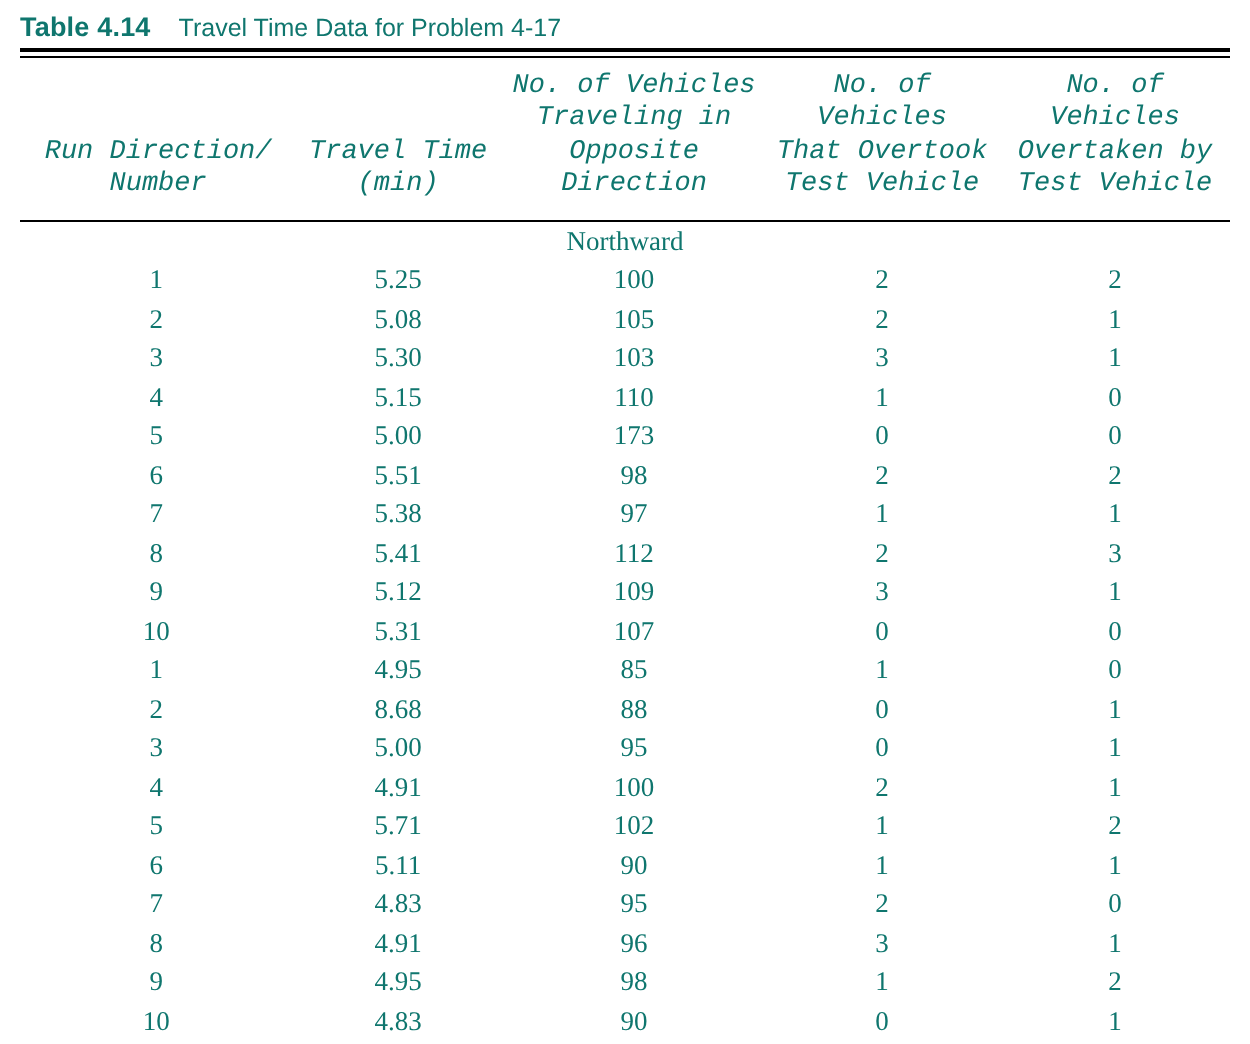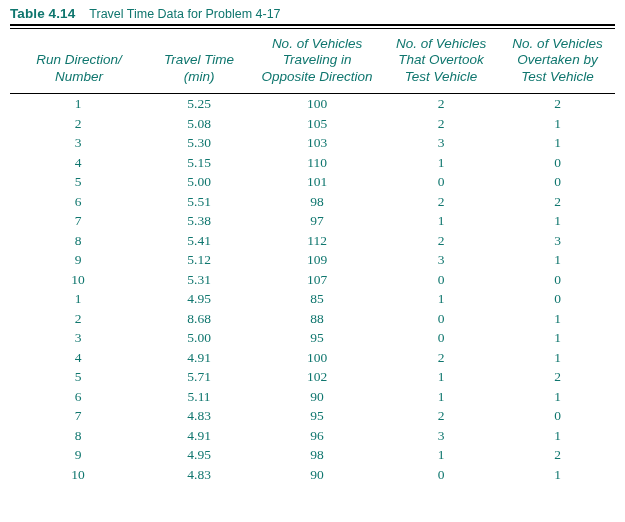--- a/index.html
+++ b/index.html
@@ -47,21 +47,21 @@
   }
   .rule-thin {
     border-top: 1px solid #000;
   }
   table.data {
     width: 100%;
     border-collapse: collapse;
     table-layout: fixed;
   }
   table.data th {
-    font-family: Liberation Sans, sans-serif;
+    font-family: Liberation Mono, monospace;
     font-style: italic;
     font-weight: normal;
     font-size: 13.5px;
     line-height: 1.22;
     vertical-align: bottom;
     padding: 7px 2px 8px 2px;
     text-align: center;
   }
   table.data th.col-run {
     text-align: center;
@@ -134,20 +134,23 @@
           </th>
           <th>
             <div>No. of Vehicles</div>
             <div>Overtaken by</div>
             <div>Test Vehicle</div>
           </th>
         </tr>
       </thead>
       <tbody id="table-body">
           <tr>
+            <td class="group" colspan="5">Northward</td>
+          </tr>
+          <tr>
             <td class="col-run">1</td>
             <td>5.25</td>
             <td>100</td>
             <td>2</td>
             <td>2</td>
           </tr>
           <tr>
             <td class="col-run">2</td>
             <td>5.08</td>
             <td>105</td>
@@ -164,21 +167,21 @@
           <tr>
             <td class="col-run">4</td>
             <td>5.15</td>
             <td>110</td>
             <td>1</td>
             <td>0</td>
           </tr>
           <tr>
             <td class="col-run">5</td>
             <td>5.00</td>
-            <td>101</td>
+            <td>173</td>
             <td>0</td>
             <td>0</td>
           </tr>
           <tr>
             <td class="col-run">6</td>
             <td>5.51</td>
             <td>98</td>
             <td>2</td>
             <td>2</td>
           </tr>

